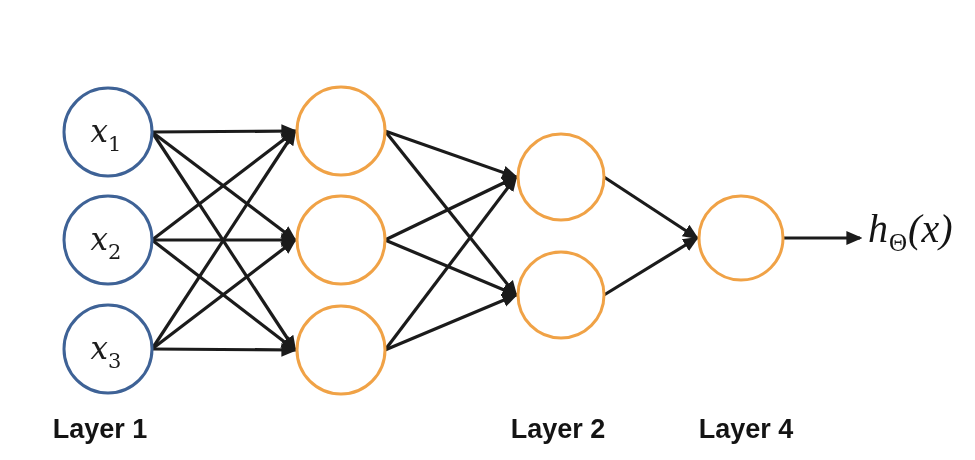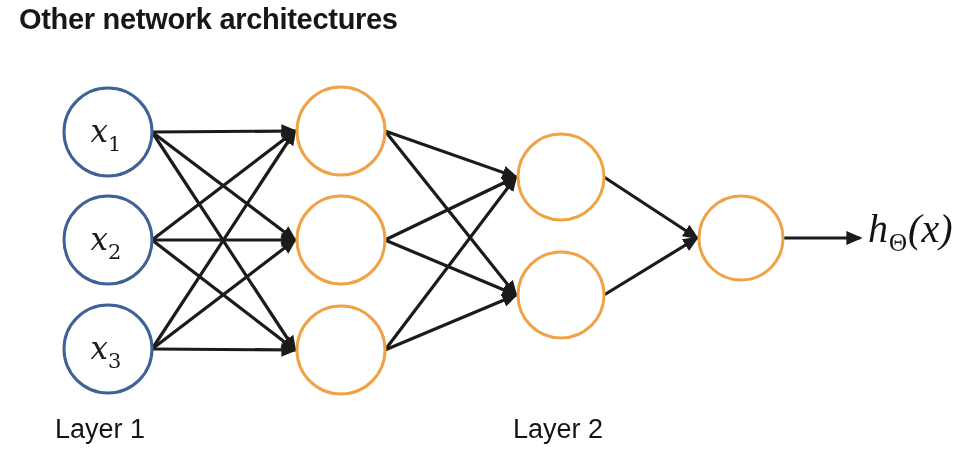--- a/index.html
+++ b/index.html
@@ -28,21 +28,21 @@
   .net-svg {
     position: absolute;
     left: 0;
     top: 0;
   }
   .layer-label {
     position: absolute;
     top: 414px;
     transform: translateX(-50%);
     font-size: 27px;
-    font-weight: 400;
+    font-weight: 700;
     color: #141414;
     white-space: nowrap;
   }
   .output-label {
     position: absolute;
     left: 868px;
     top: 207px;
     font-family: Liberation Serif, serif;
     font-style: italic;
     font-size: 40px;
@@ -61,21 +61,20 @@
     font-family: "DejaVu Serif", serif;
     font-style: italic;
     fill: #1c1c1c;
   }
 </style>
 </head>
 <body>
 
 <div class="slide">
 
-  <div class="title">Other network architectures</div>
 
   <svg id="net" class="net-svg" width="975" height="460" viewBox="0 0 975 460">
       <defs>
         <marker id="ah" viewBox="0 0 10 10" refX="8.5" refY="5" markerWidth="5" markerHeight="5" orient="auto">
           <polygon points="0,0.7 10,5 0,9.3" fill="#1b1b1b"></polygon>
         </marker>
       </defs>
       <g>
         <line x1="152" y1="132" x2="295" y2="131" stroke="#1b1b1b" stroke-width="3.2" marker-end="url(#ah)"></line>
         <line x1="152" y1="132" x2="295" y2="240" stroke="#1b1b1b" stroke-width="3.2" marker-end="url(#ah)"></line>
@@ -107,16 +106,17 @@
         <circle cx="341" cy="240" r="44" fill="#ffffff" stroke="#f0a246" stroke-width="3"></circle>
         <circle cx="341" cy="350" r="44" fill="#ffffff" stroke="#f0a246" stroke-width="3"></circle>
         <circle cx="561" cy="177" r="43" fill="#ffffff" stroke="#f0a246" stroke-width="3"></circle>
         <circle cx="561" cy="295" r="43" fill="#ffffff" stroke="#f0a246" stroke-width="3"></circle>
         <circle cx="741" cy="238" r="42" fill="#ffffff" stroke="#f0a246" stroke-width="3"></circle>
       </g>
     </svg>
 
   <div class="layer-label" style="left:100px">Layer 1</div>
   <div class="layer-label" style="left:558px">Layer 2</div>
+  <div class="layer-label" style="left:746px">Layer 4</div>
 
   <div class="output-label"><span>h</span><span class="sub">Θ</span><span>(x)</span></div>
 
 </div>
 
 </body></html>

